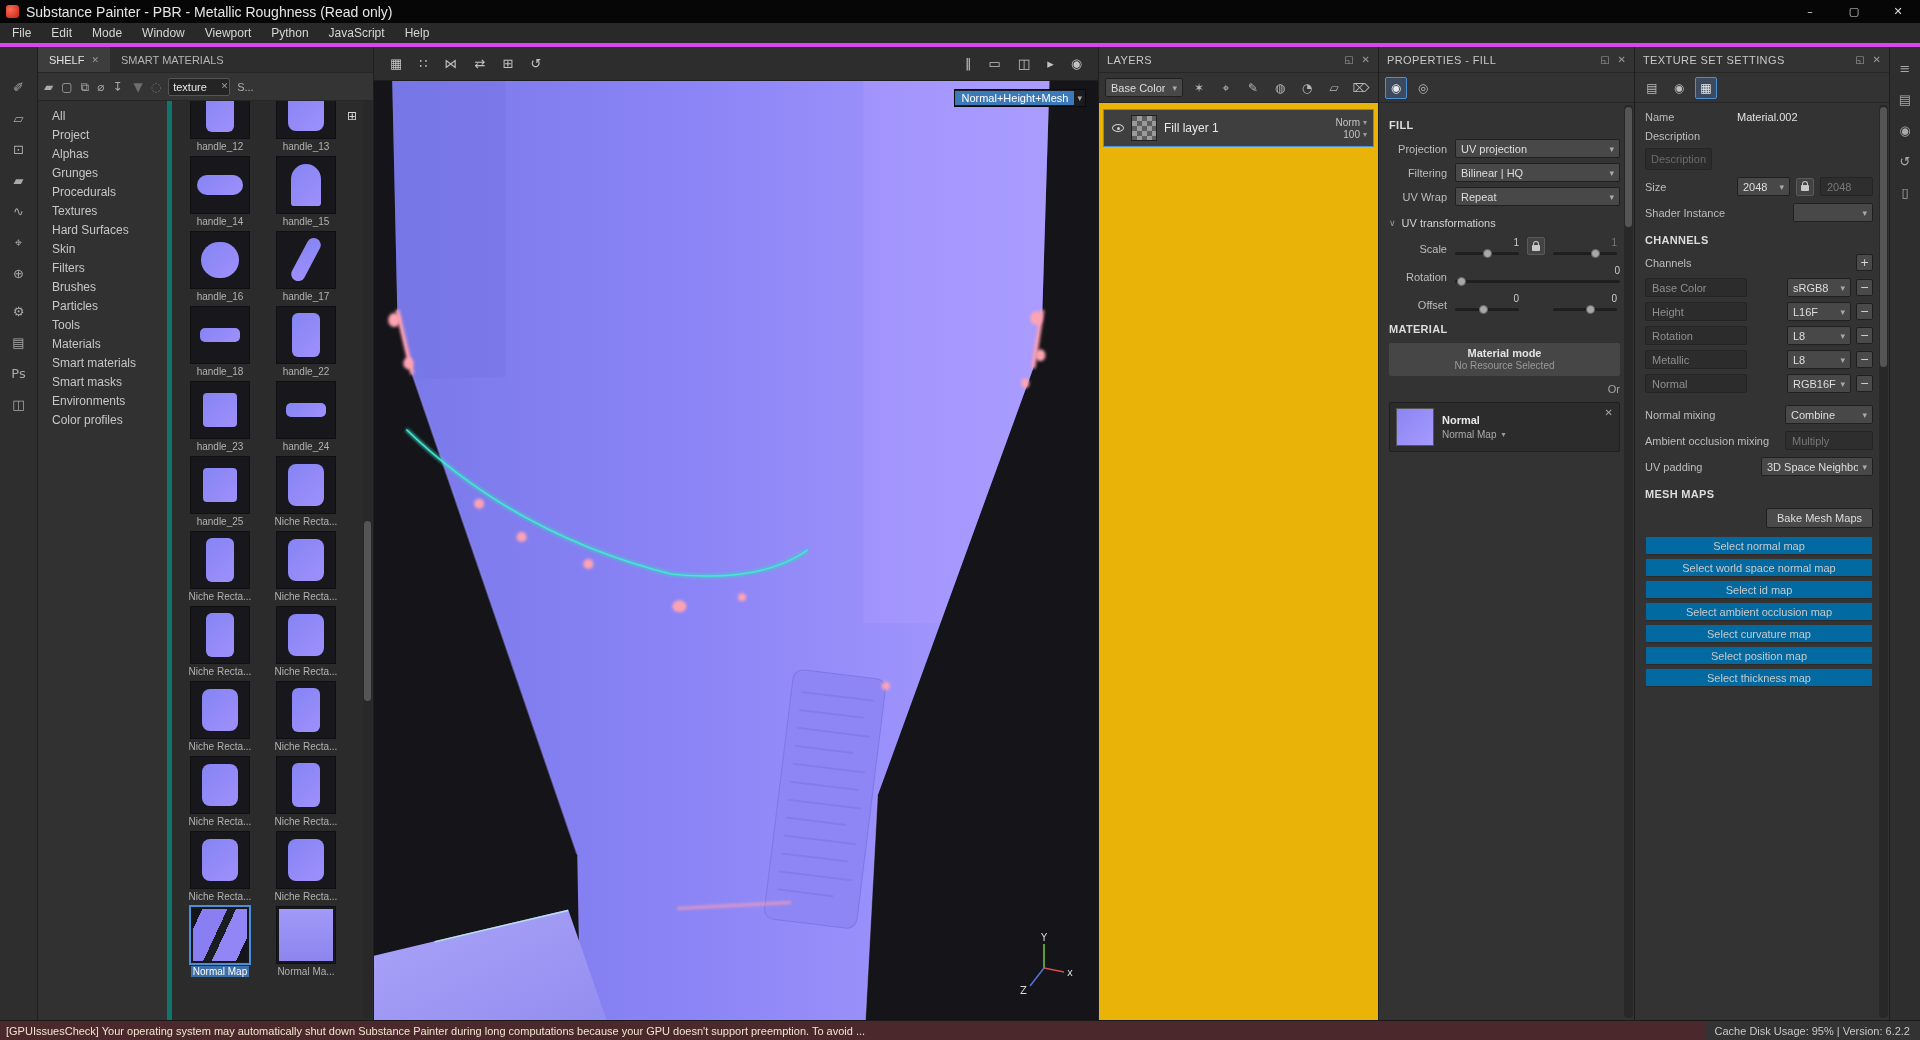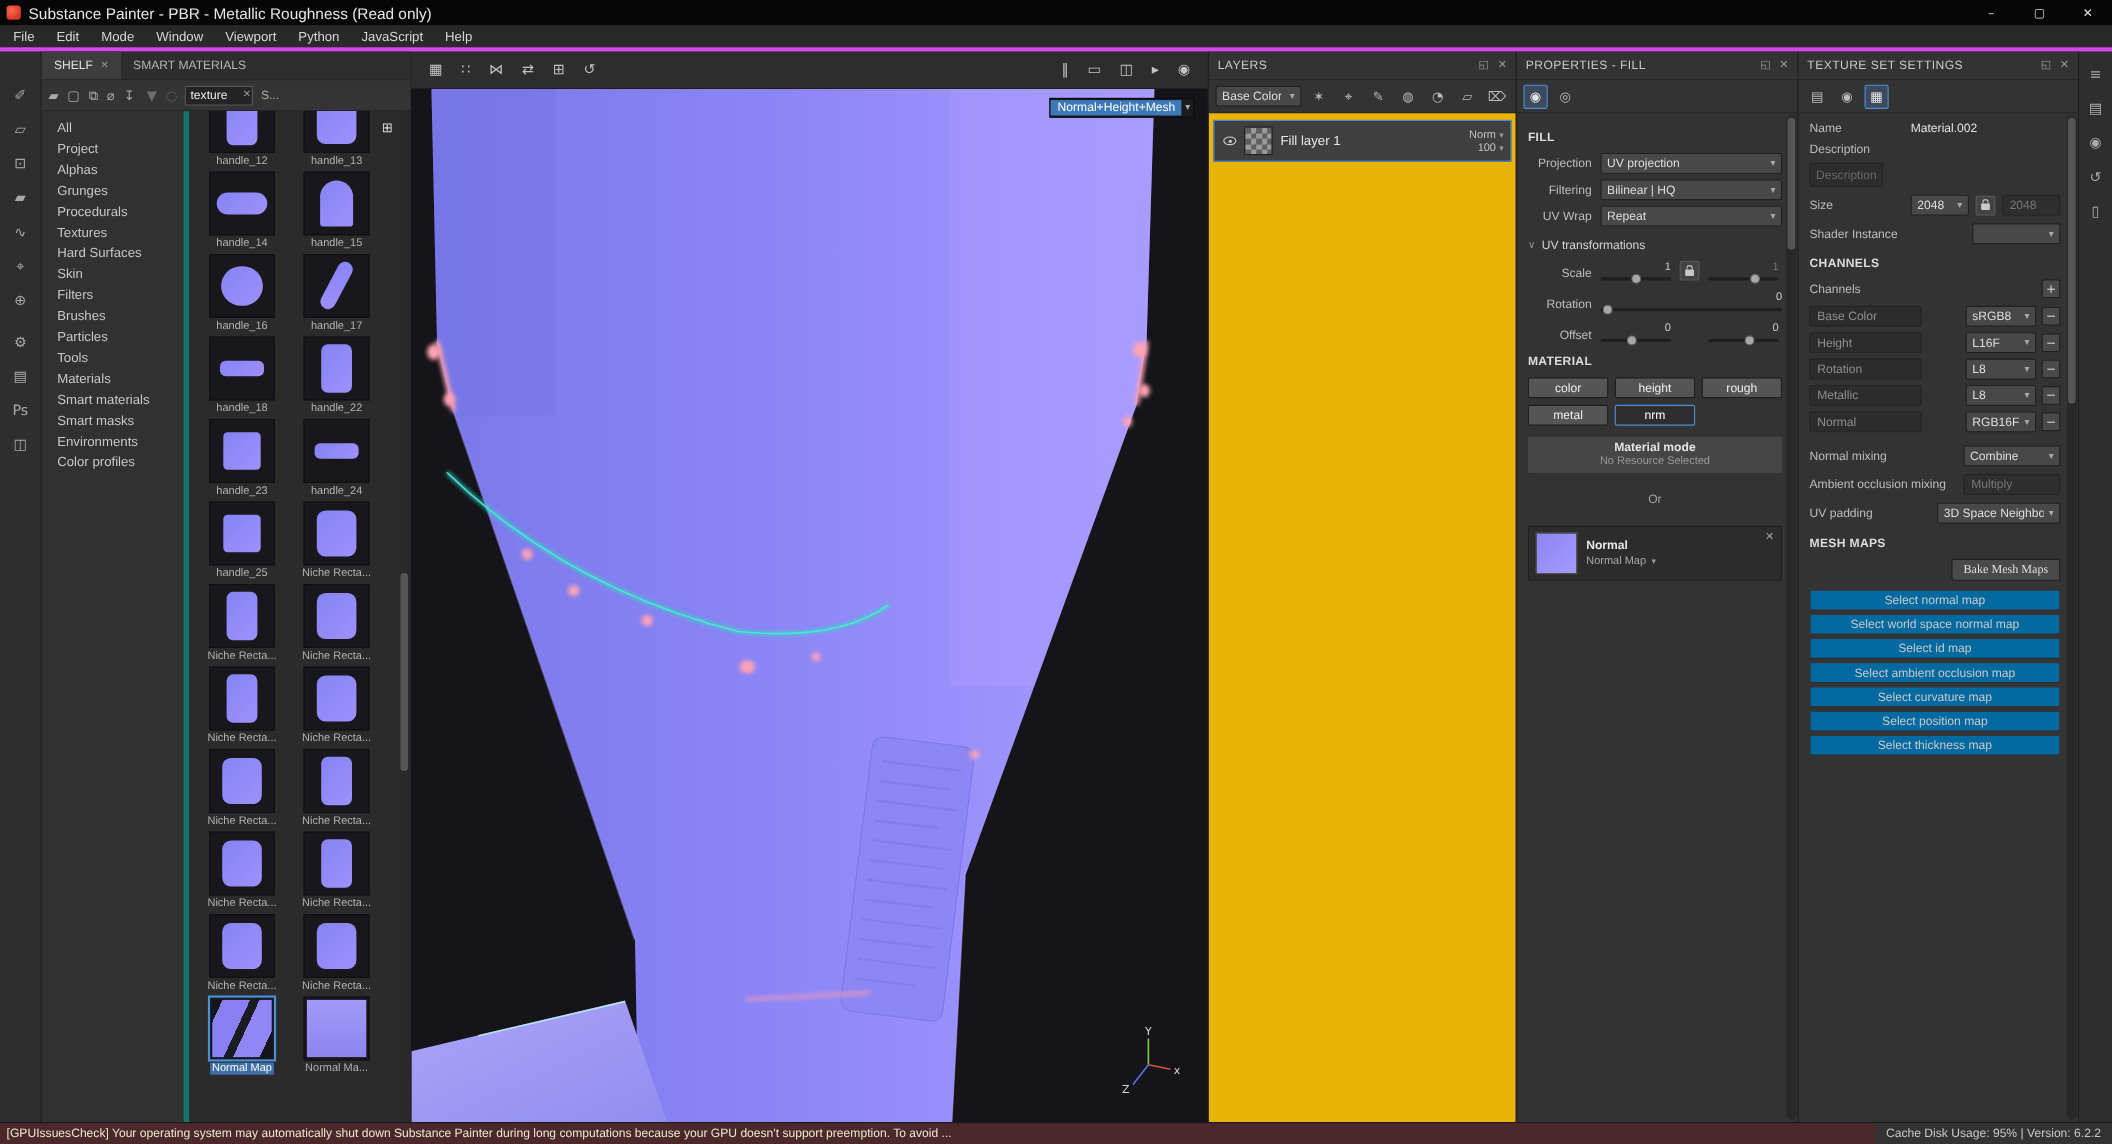--- a/index.html
+++ b/index.html
@@ -155,21 +155,21 @@
   .sval { font-size:10px; color:#cccccc; text-align:right; height:12px; }
   .slider { position:relative; height:3px; background:#1f1f1f; border-radius:2px; margin-top:3px; }
   .knob { position:absolute; top:-3px; width:9px; height:9px; border-radius:50%; background:#a8a8a8; border:1px solid #666666; }
   .chan-btns { display:grid; grid-template-columns:repeat(3,1fr); gap:6px; margin-bottom:10px; }
   .chan-btn { background:#555555; color:#eeeeee; font-size:11px; height:19px; border:1px solid #1f1f1f;
     border-radius:2px; font-family:"Liberation Sans",sans-serif; }
   .chan-btn[data-active="1"] { background:#2e2e2e; border-color:#4a90d9; color:#ffffff; }
   .mat-mode { background:#464646; border-radius:2px; text-align:center; padding:4px 0 5px; }
   .mm-title { font-size:11px; color:#e3e3e3; font-weight:bold; }
   .mm-sub { font-size:10px; color:#9a9a9a; margin-top:1px; }
-  .or-label { text-align:center; font-size:11px; color:#a5a5a5; margin:18px 0; }
+  .or-label { text-align:right; font-size:11px; color:#a5a5a5; margin:7px 0; }
   .res-slot { background:#2c2c2c; border:1px solid #1f1f1f; border-radius:2px; display:flex; gap:8px;
     padding:5px 6px; position:relative; }
   .res-thumb { width:38px; height:38px; background:linear-gradient(135deg,#8b85f2,#a79aff); border:1px solid #555555; flex:none; }
   .res-info { display:flex; flex-direction:column; justify-content:center; gap:3px; min-width:0; }
   .res-name { font-size:11px; font-weight:bold; color:#e8e8e8; }
   .res-dd { font-size:10px; color:#ababab; display:flex; align-items:center; gap:5px; }
   .res-close { position:absolute; top:4px; right:6px; font-size:10px; color:#a5a5a5; }
 
   
   .texset-panel { width:255px; flex:none; }
@@ -185,21 +185,21 @@
   .plusbtn,.minusbtn { width:17px; height:17px; background:#4a4a4a; border:1px solid #1f1f1f; border-radius:2px;
     display:inline-flex; align-items:center; justify-content:center; font-size:11px; color:#d8d8d8; flex:none; margin-left:auto; }
   .minusbtn { margin-left:0; }
   .chan-row { display:flex; align-items:center; gap:5px; margin-bottom:5px; }
   .chan-name { width:102px; flex:none; display:inline-flex; align-items:center; background:#2c2c2c;
     border:1px solid #242424; border-radius:2px; height:19px; padding:0 6px; font-size:11px; color:#8f8f8f; }
   .chan-dd { width:64px; flex:none; margin-left:auto; }
   .ts-row.mt { margin-top:12px; }
   .bake-row { display:flex; justify-content:flex-end; margin-bottom:8px; }
   .bake-btn { background:#4a4a4a; border:1px solid #1f1f1f; color:#dddddd; font-size:11px; height:20px;
-    padding:0 10px; border-radius:2px; font-family:Liberation Serif, serif; }
+    padding:0 10px; border-radius:2px; font-family:Liberation Sans, sans-serif; }
   .mesh-btn { display:block; width:100%; background:#0369a1; border:1px solid #343434; border-bottom-color:#2a2a2a;
     color:#c9c9c9; font-size:11px; height:19px; margin-bottom:3px; border-radius:2px; font-family:"Liberation Sans",sans-serif; }
 
   
   .statusbar { height:20px; flex:none; background:#4a282b; border-top:1px solid #1a1a1a; display:flex; align-items:center; }
   .warn { flex:1; padding-left:6px; font-size:11px; color:#efe6cf; white-space:nowrap; overflow:hidden; }
   .sb-right { height:100%; display:flex; align-items:center; padding:0 10px; background:#333333;
     font-size:11px; color:#c9c9c9; white-space:nowrap; }
 </style>
 </head>
@@ -696,28 +696,20 @@
         </div>
         <span style="width:18px"></span>
         <div class="sgroup">
           <div class="sval">0</div>
           <div class="slider">
               <div class="knob" style="left:52%"></div>
             </div>
         </div>
       </div>
       <div class="sec-title">MATERIAL</div>
-      <div class="chan-btns">
-
-      <button class="chan-btn">color</button>
-          <button class="chan-btn">height</button>
-          <button class="chan-btn">rough</button>
-          <button class="chan-btn">metal</button>
-          <button class="chan-btn" data-active="1">nrm</button>
-        </div>
       <div class="mat-mode">
         <div class="mm-title">Material mode</div>
         <div class="mm-sub">No Resource Selected</div>
       </div>
       <div class="or-label">Or</div>
       <div class="res-slot">
         <div class="res-thumb"></div>
         <div class="res-info">
           <div class="res-name">Normal</div>
           <div class="res-dd">

